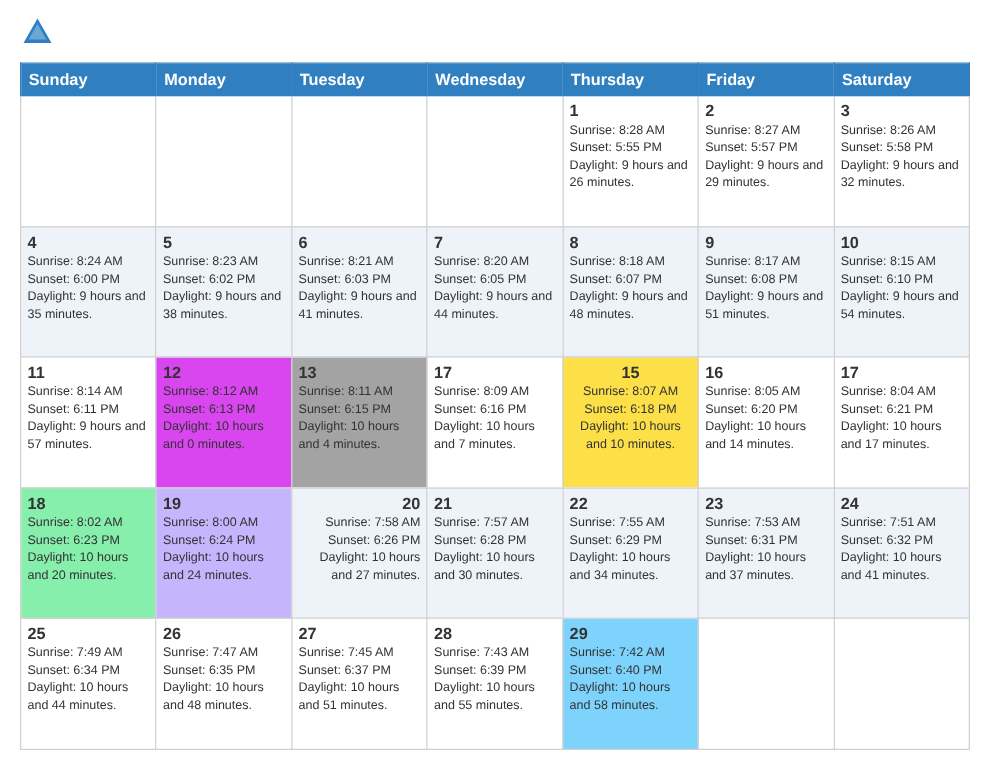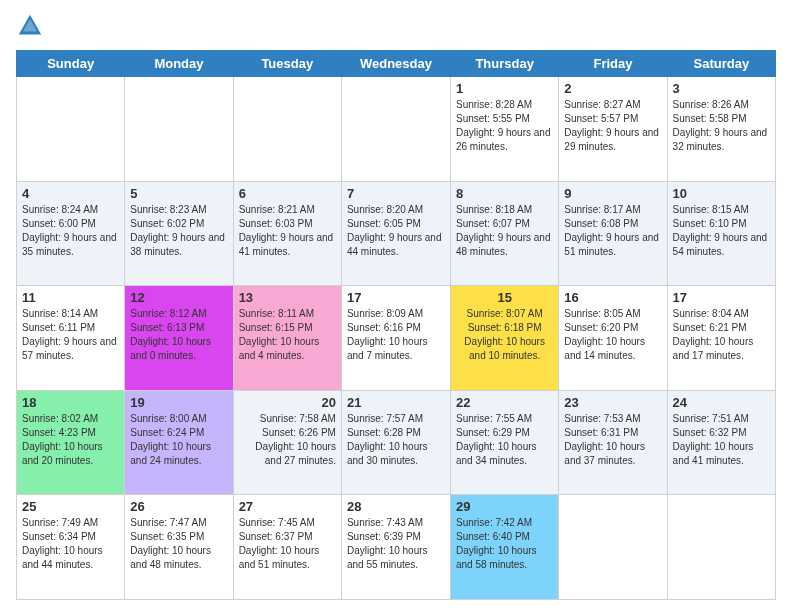--- a/index.html
+++ b/index.html
@@ -55,22 +55,22 @@
     .calendar-table {
       width: 100%;
       border-collapse: collapse;
       flex: 1;
     }
     .calendar-table th {
       background-color: #2f7fc1;
       color: #fff;
       font-size: 13px;
       font-weight: bold;
-      padding: 5px 18px;
-      text-align: center;
+      padding: 5px 6px;
+      text-align: left;
       border: 1px solid #2f7fc1;
     }
     .calendar-table td {
       border: 1px solid #d0d0d0;
       vertical-align: top;
       padding: 4px 5px;
       font-size: 10.5px;
       color: #333;
       width: calc(100% / 7);
       height: 82px;
@@ -207,21 +207,21 @@
             <div class="day-info">Sunrise: 8:14 AM
 Sunset: 6:11 PM
 Daylight: 9 hours and 57 minutes.</div>
           </td>
           <td style="background-color: #d946ef;">
             <span class="day-number">12</span>
             <div class="day-info">Sunrise: 8:12 AM
 Sunset: 6:13 PM
 Daylight: 10 hours and 0 minutes.</div>
           </td>
-          <td style="background-color: #f9a8d4;">
+          <td style="background-color: #a3a3a3;">
             <span class="day-number">13</span>
             <div class="day-info">Sunrise: 8:11 AM
 Sunset: 6:15 PM
 Daylight: 10 hours and 4 minutes.</div>
           </td>
           <td style="background-color: rgb(255, 255, 255);">
             <span class="day-number">17</span>
             <div class="day-info">Sunrise: 8:09 AM
 Sunset: 6:16 PM
 Daylight: 10 hours and 7 minutes.</div>
@@ -242,21 +242,21 @@
             <span class="day-number">17</span>
             <div class="day-info">Sunrise: 8:04 AM
 Sunset: 6:21 PM
 Daylight: 10 hours and 17 minutes.</div>
           </td>
         </tr>
         <tr>
           <td style="background-color: #86efac;">
             <span class="day-number">18</span>
             <div class="day-info">Sunrise: 8:02 AM
-Sunset: 4:23 PM
+Sunset: 6:23 PM
 Daylight: 10 hours and 20 minutes.</div>
           </td>
           <td style="background-color: #c4b5fd;">
             <span class="day-number">19</span>
             <div class="day-info">Sunrise: 8:00 AM
 Sunset: 6:24 PM
 Daylight: 10 hours and 24 minutes.</div>
           </td>
           <td style="background-color: rgb(238, 243, 249); text-align: right;">
             <span class="day-number">20</span>

